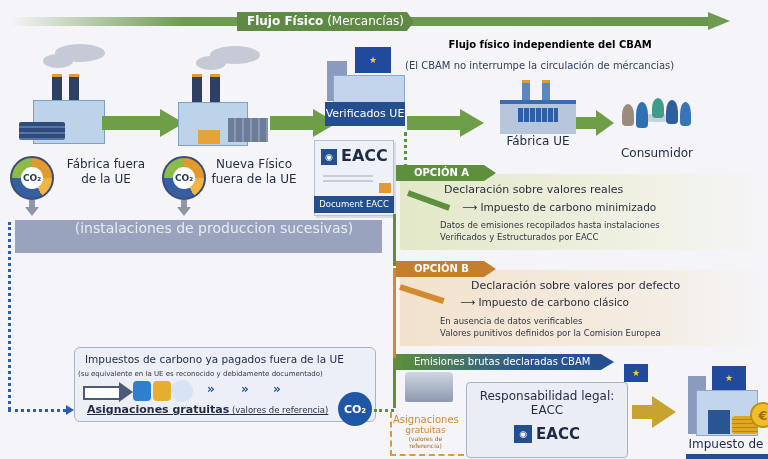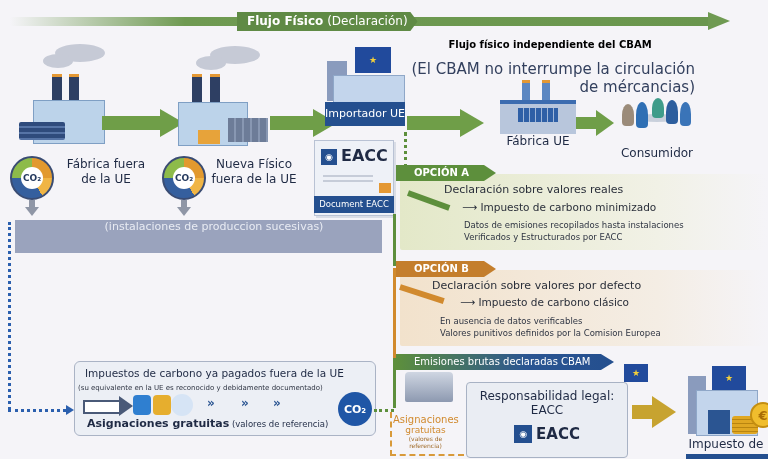--- a/index.html
+++ b/index.html
@@ -4,72 +4,72 @@
 <style>
   html, body { margin:0; padding:0; }
   body { width:768px; height:459px; overflow:hidden; background:#f5f4f8; font-family:"DejaVu Sans", sans-serif; position:relative; color:#1f2a44; }
   .abs { position:absolute; }
   
   #flow-bar { left:10px; top:17px; width:700px; height:9px; background:linear-gradient(90deg, rgba(108,150,80,0) 0%, #6f9a52 25%, #6a964e 100%); }
   #flow-head { left:708px; top:12px; width:0; height:0; border-top:9px solid transparent; border-bottom:9px solid transparent; border-left:22px solid #6f9a52; }
   #flow-label { left:237px; top:12px; height:19px; padding:0 10px; background:#5f8a45; color:#fff; font-size:12px; line-height:19px; clip-path:polygon(0 0,96% 0,100% 50%,96% 100%,0 100%); }
   #flow-label b { font-weight:bold; }
   .title-main { left:415px; top:39px; width:270px; text-align:center; font-weight:bold; font-size:10px; color:#000000; }
-  .title-sub { left:405px; top:60px; width:290px; text-align:right; font-size:15px; color:#33405e; }
+  .title-sub { left:405px; top:60px; width:290px; text-align:left; font-size:10px; color:#33405e; }
   .greenarrow { background:#6f9e48; }
   .ga-head { width:0; height:0; border-top:14px solid transparent; border-bottom:14px solid transparent; border-left:24px solid #6f9e48; }
   .label { font-size:12px; color:#1f2a44; text-align:center; line-height:15px; }
   .co2 { width:40px; height:40px; border-radius:50%; border:2px solid #3a4c73; background:conic-gradient(#e2992e 0 90deg,#f0b545 90deg 150deg,#355f9e 150deg 270deg,#8dbb4a 270deg 360deg); display:flex; align-items:center; justify-content:center; }
   .co2 span { width:22px; height:22px; border-radius:50%; background:#fff; color:#253a5e; font-size:9px; font-weight:bold; display:flex; align-items:center; justify-content:center; }
   .down-arrow { width:0; height:0; border-left:7px solid transparent; border-right:7px solid transparent; border-top:9px solid #8f96a6; }
   .down-stem { width:6px; height:7px; background:#8f96a6; }
   #datos-box { left:15px; top:220px; width:367px; height:33px; background:#9aa3bd; color:#fff; text-align:center; }
   #datos-box .t1 { font-size:11px; margin-top:3px; }
-  #datos-box .t2 { font-size:11px; color:#e8ebf3;padding-left:31px; }
+  #datos-box .t2 { font-size:14px; color:#e8ebf3;padding-left:31px; }
   .factory-body { background:#bcd3ea; border:1px solid #7f9fc4; }
   .chimney { background:#2e3f63; border-top:3px solid #e49834; }
   .smoke { background:#c6cad6; border-radius:50%; }
   #importer-band { left:325px; top:102px; width:80px; height:24px; background:#244f8f; color:#fff; font-size:11px; line-height:24px; text-align:center; }
   .eu-flag { background:#214a9c; display:flex; align-items:center; justify-content:center; color:#f3cf3a; font-size:9px; }
   .doc { left:314px; top:140px; width:78px; height:74px; background:#eef1f7; border:1px solid #b9c2d4; box-shadow:2px 2px 0 #d9dde6; }
   .eacc-logo { width:16px; height:16px; background:#244f8f; color:#fff; font-size:9px; display:flex; align-items:center; justify-content:center; }
   .doc-band { left:314px; top:196px; width:80px; height:17px; background:#244f8f; color:#fff; font-size:8.5px; line-height:17px; text-align:center; }
   .vline-green { background:#5d8f3c; }
   .dotted-v { border-left:3px dotted #5d8f3c; }
   .opt-tag { color:#fff; font-size:10px; font-weight:bold; line-height:16px; padding-left:18px; clip-path:polygon(0 0,88% 0,100% 50%,88% 100%,0 100%); }
   .opt-panel { border-radius:2px; }
   .opt-h { font-size:11px; color:#2a2f3a; }
   .opt-sub { font-size:10.5px; color:#2a2f3a; }
   .opt-body { font-size:8.5px; color:#2f3543; line-height:12px; }
   .vline-orange { background:#d18a2e; }
   #emisiones-tag { left:396px; top:354px; width:200px; height:16px; background:linear-gradient(90deg,#5d8f3c,#2b5592 60%,#244f8f); color:#fff; font-size:10px; line-height:16px; padding-left:18px; clip-path:polygon(0 0,94% 0,100% 50%,94% 100%,0 100%); }
-  #impuestos-box { left:74px; top:361px; width:300px; height:73px; background:#eceff5; border:1px solid #aab3c5; border-radius:6px; }
+  #impuestos-box { left:74px; top:347px; width:300px; height:73px; background:#eceff5; border:1px solid #aab3c5; border-radius:6px; }
   .box-title { font-size:10.5px; color:#1f2a44; }
   .box-sub { font-size:7px; color:#2f3543; }
-  .box-foot { font-size:11px; color:#1f2a44; font-weight:bold; }
+  .box-foot { font-size:11px; color:#1f2a44; font-weight:bold;text-decoration:underline; }
   .box-foot span { font-weight:normal; font-size:8.5px; }
   .barrel { width:18px; height:20px; border-radius:4px; }
   .chev { font-size:12px; color:#2b5592; font-weight:bold; }
   #co2-badge { left:338px; top:392px; width:34px; height:34px; border-radius:50%; background:#1f56a6; color:#fff; font-size:11px; font-weight:bold; display:flex; align-items:center; justify-content:center; }
   .dotted-blue-v { border-left:3px dotted #2b5fae; }
   .dotted-blue-h { border-top:3px dotted #2b5fae; }
   .dotted-orange { border:2px dashed #d89a3a; border-top:none; border-right:none; }
   #asig-label { left:393px; top:414px; width:65px; text-align:center; }
   #final-box { left:466px; top:382px; width:160px; height:74px; background:#eaedf3; border:1px solid #a8b2c4; border-radius:4px; text-align:center; }
   .gold-arrow { background:#c7a330; }
   .coin { border-radius:50%; background:#f0bd2d; border:2px solid #c48e10; color:#a86c05; font-weight:bold; display:flex; align-items:center; justify-content:center; }
   #impuesto-final { left:686px; top:437px; width:80px; text-align:center; font-size:12px; color:#1f2a44; }
   .people { border-radius:50% 50% 4px 4px; }
 </style>
 </head>
 <body>
 
 <div class="abs" id="flow-bar"></div>
 <div class="abs" id="flow-head"></div>
-<div class="abs" id="flow-label"><b>Flujo Físico</b><span> (Declaración)</span></div>
+<div class="abs" id="flow-label"><b>Flujo Físico</b><span> (Mercancías)</span></div>
 
 <div class="abs title-main">Flujo físico independiente del CBAM</div>
 <div class="abs title-sub">(El CBAM no interrumpe la circulación de mércancias)</div>
 
 <div class="abs" style="left:15px;top:40px;width:90px;height:100px;">
   <div class="abs smoke" style="left:40px;top:4px;width:50px;height:18px;"></div>
   <div class="abs smoke" style="left:28px;top:14px;width:30px;height:14px;"></div>
   <div class="abs chimney" style="left:37px;top:34px;width:10px;height:30px;"></div>
   <div class="abs chimney" style="left:54px;top:34px;width:10px;height:30px;"></div>
   <div class="abs factory-body" style="left:18px;top:60px;width:70px;height:42px;"></div>
@@ -90,21 +90,21 @@
 </div>
 
 <div class="abs greenarrow" style="left:270px;top:116px;width:45px;height:14px;"></div>
 <div class="abs ga-head" style="left:313px;top:109px;"></div>
 
 <div class="abs" style="left:325px;top:45px;width:80px;height:60px;">
   <div class="abs" style="left:2px;top:16px;width:20px;height:40px;background:#8a9bbd;"></div>
   <div class="abs" style="left:8px;top:30px;width:70px;height:30px;background:#c3d5ec;border:1px solid #8fa7c8;"></div>
   <div class="abs eu-flag" style="left:30px;top:2px;width:36px;height:26px;">★</div>
 </div>
-<div class="abs" id="importer-band">Importador UE</div>
+<div class="abs" id="importer-band">Verificados UE</div>
 
 <div class="abs greenarrow" style="left:407px;top:116px;width:55px;height:14px;"></div>
 <div class="abs ga-head" style="left:460px;top:109px;"></div>
 
 <div class="abs" style="left:498px;top:80px;width:80px;height:55px;">
   <div class="abs" style="left:24px;top:0px;width:8px;height:22px;background:#5c87c2;border-top:3px solid #e49834;"></div>
   <div class="abs" style="left:44px;top:0px;width:8px;height:22px;background:#5c87c2;border-top:3px solid #e49834;"></div>
   <div class="abs" style="left:2px;top:20px;width:76px;height:30px;background:#b8c6dc;border-top:4px solid #3c6cb0;"></div>
   <div class="abs" style="left:20px;top:28px;width:40px;height:14px;background:repeating-linear-gradient(90deg,#2e5fa6 0 5px,#9fb6d8 5px 6px);"></div>
 </div>
@@ -151,29 +151,29 @@
 
 <div class="abs dotted-v" style="left:404px;top:132px;height:36px;"></div>
 <div class="abs vline-green" style="left:393px;top:214px;width:3px;height:52px;"></div>
 <div class="abs vline-orange" style="left:393px;top:268px;width:3px;height:90px;"></div>
 
 <div class="abs opt-panel" style="left:400px;top:174px;width:368px;height:76px;background:linear-gradient(90deg,#e3e8c8,#f1f1e6 70%,rgba(245,244,248,0));"></div>
 <div class="abs opt-tag" style="left:396px;top:165px;width:82px;height:16px;background:#5d8f3c;">OPCIÓN A</div>
 <div class="abs" style="left:408px;top:190px;width:44px;height:6px;background:#5d8f3c;transform:rotate(20deg);transform-origin:left center;"></div>
 <div class="abs opt-h" style="left:444px;top:183px;">Declaración sobre valores reales</div>
 <div class="abs opt-sub" style="left:462px;top:201px;"><span>⟶ </span><span>Impuesto de carbono minimizado</span></div>
-<div class="abs opt-body" style="left:464px;top:219px;">
+<div class="abs opt-body" style="left:440px;top:219px;">
   <div>Datos de emisiones recopilados hasta instalaciones</div>
   <div>Verificados y Estructurados por EACC</div>
 </div>
 
 <div class="abs opt-panel" style="left:400px;top:270px;width:368px;height:76px;background:linear-gradient(90deg,#f2e2cc,#f4ede4 70%,rgba(245,244,248,0));"></div>
 <div class="abs opt-tag" style="left:396px;top:261px;width:82px;height:16px;background:#c47e2c;">OPCIÓN B</div>
 <div class="abs" style="left:400px;top:284px;width:46px;height:6px;background:#d18a2e;transform:rotate(18deg);transform-origin:left center;"></div>
-<div class="abs opt-h" style="left:432px;top:279px;">Declaración sobre valores por defecto</div>
+<div class="abs opt-h" style="left:471px;top:279px;">Declaración sobre valores por defecto</div>
 <div class="abs opt-sub" style="left:460px;top:296px;"><span>⟶ </span><span>Impuesto de carbono clásico</span></div>
 <div class="abs opt-body" style="left:440px;top:315px;">
   <div>En ausencia de datos verificables</div>
   <div>Valores punitivos definidos por la Comision Europea</div>
 </div>
 
 <div class="abs vline-green" style="left:393px;top:358px;width:3px;height:50px;"></div>
 <div class="abs" id="emisiones-tag">Emisiones brutas declaradas CBAM</div>
 
 <div class="abs dotted-blue-v" style="left:8px;top:222px;height:188px;"></div>

